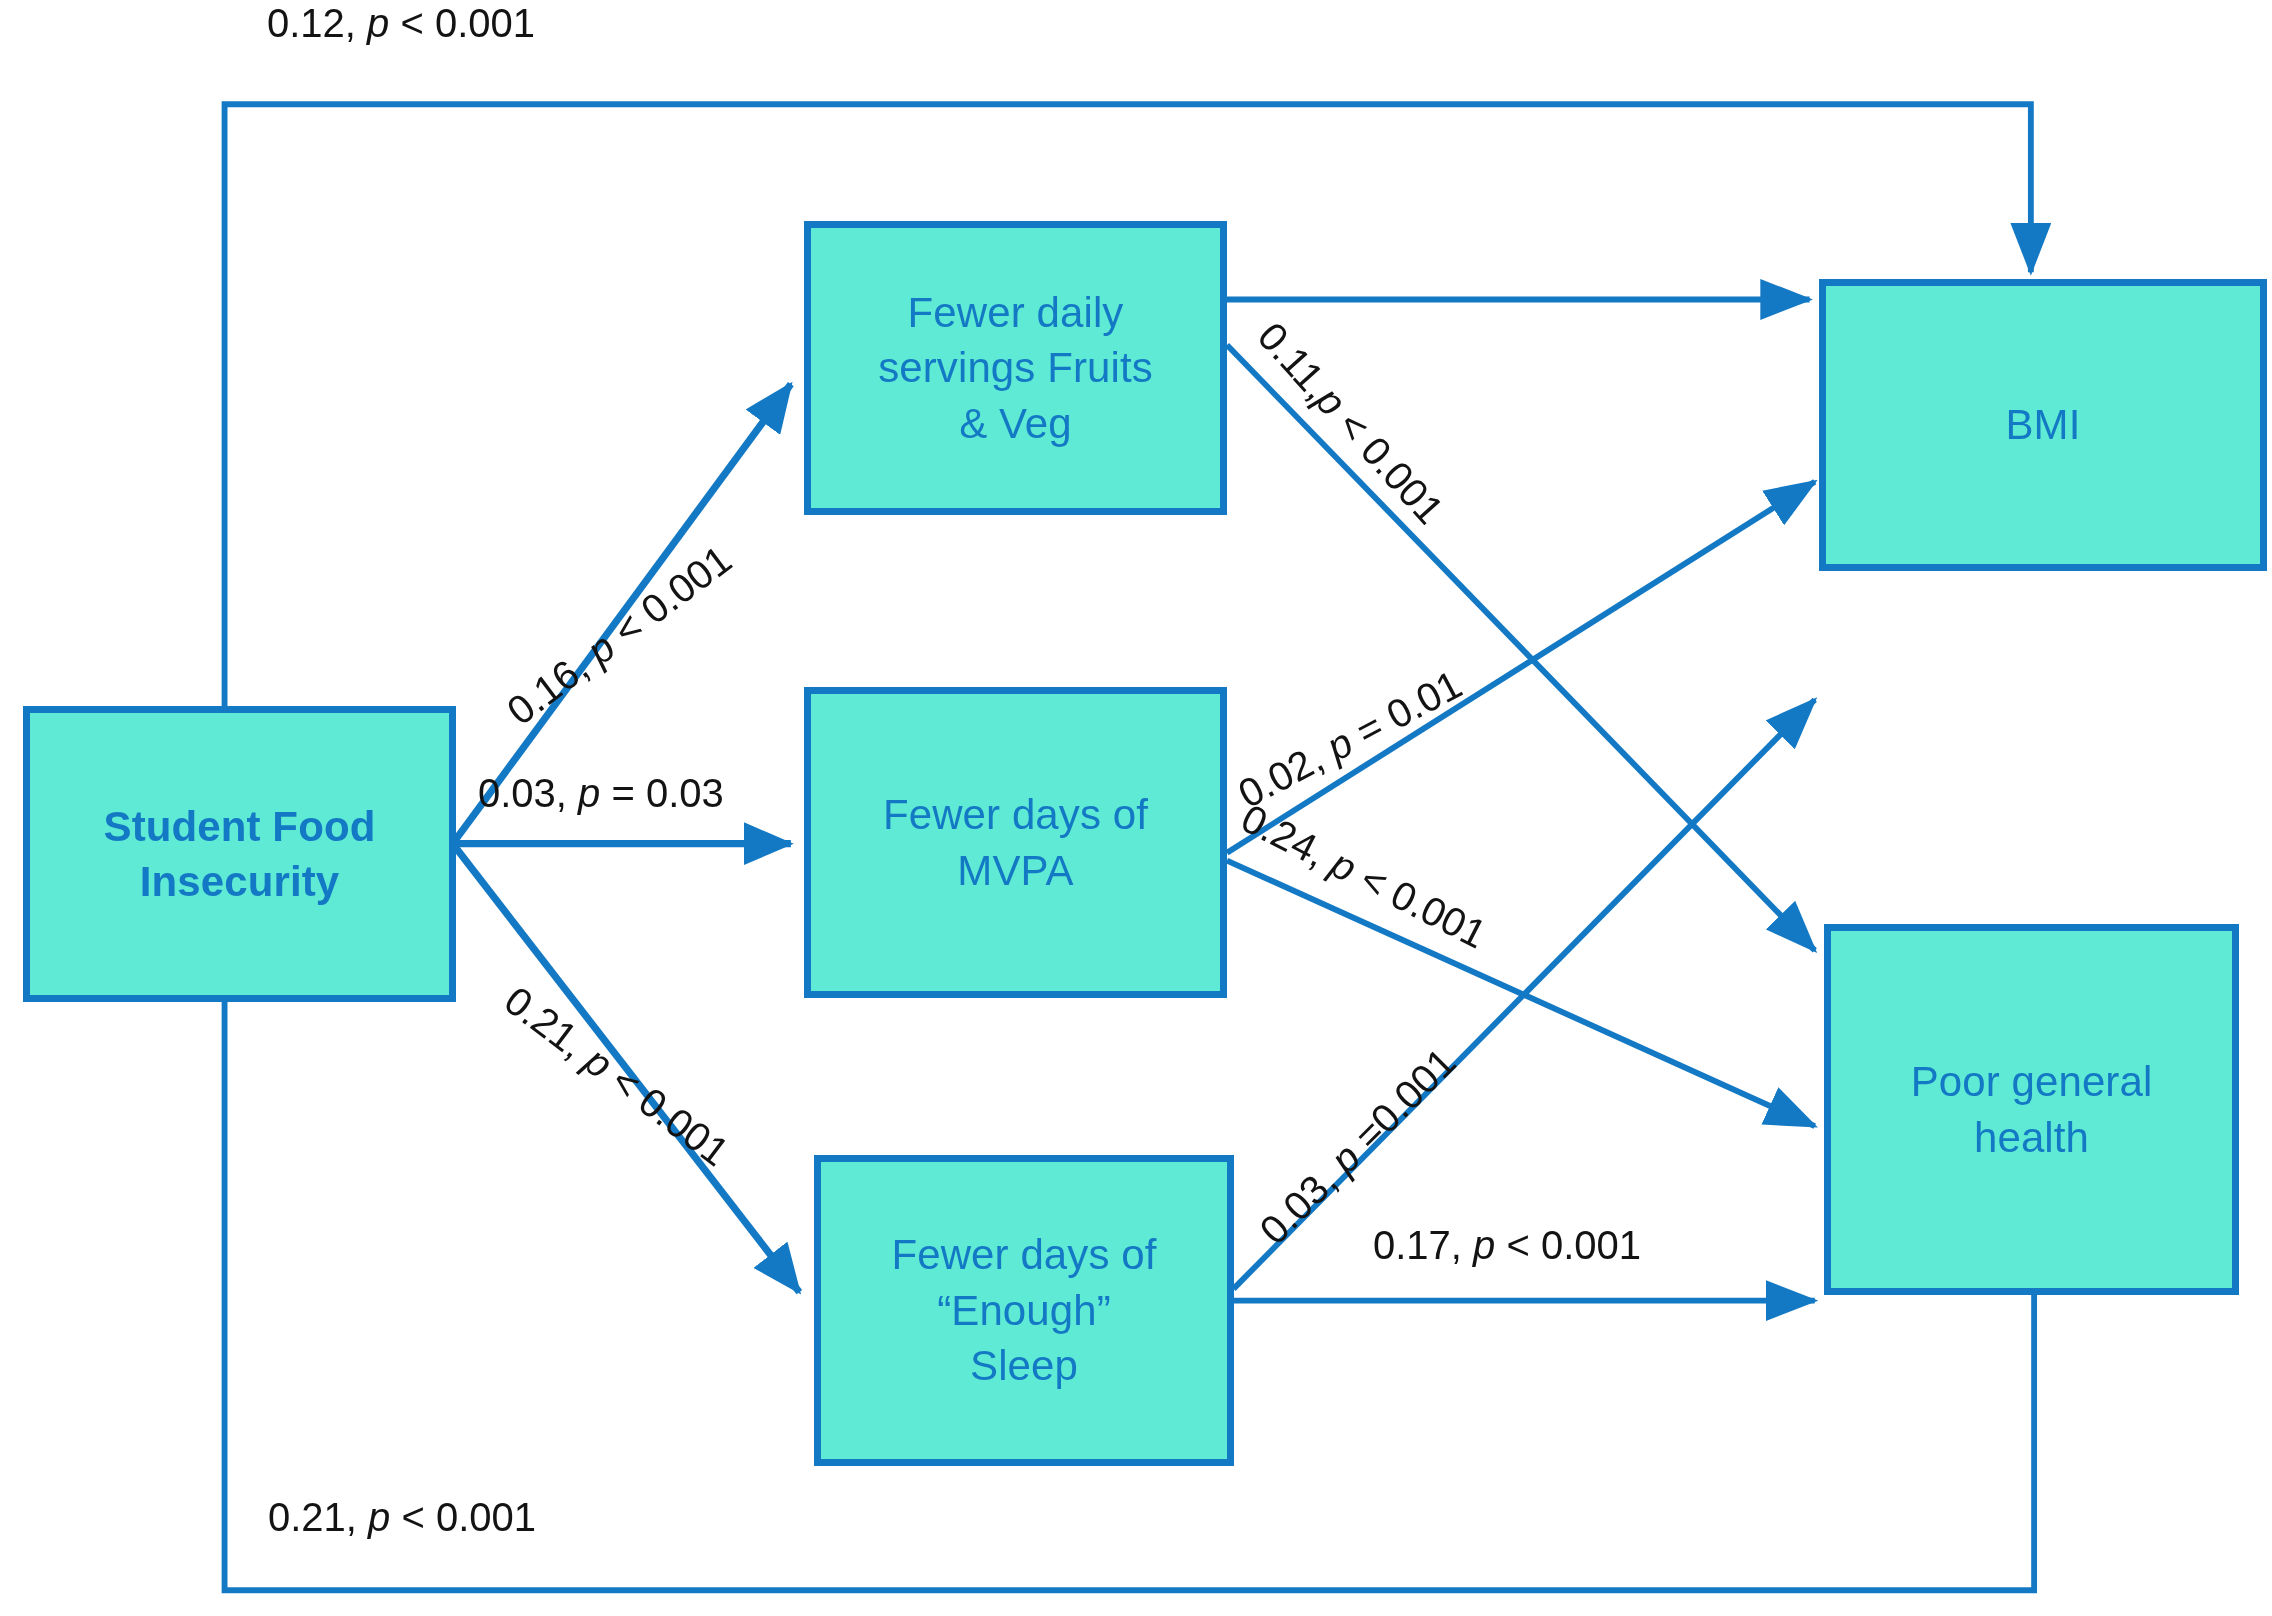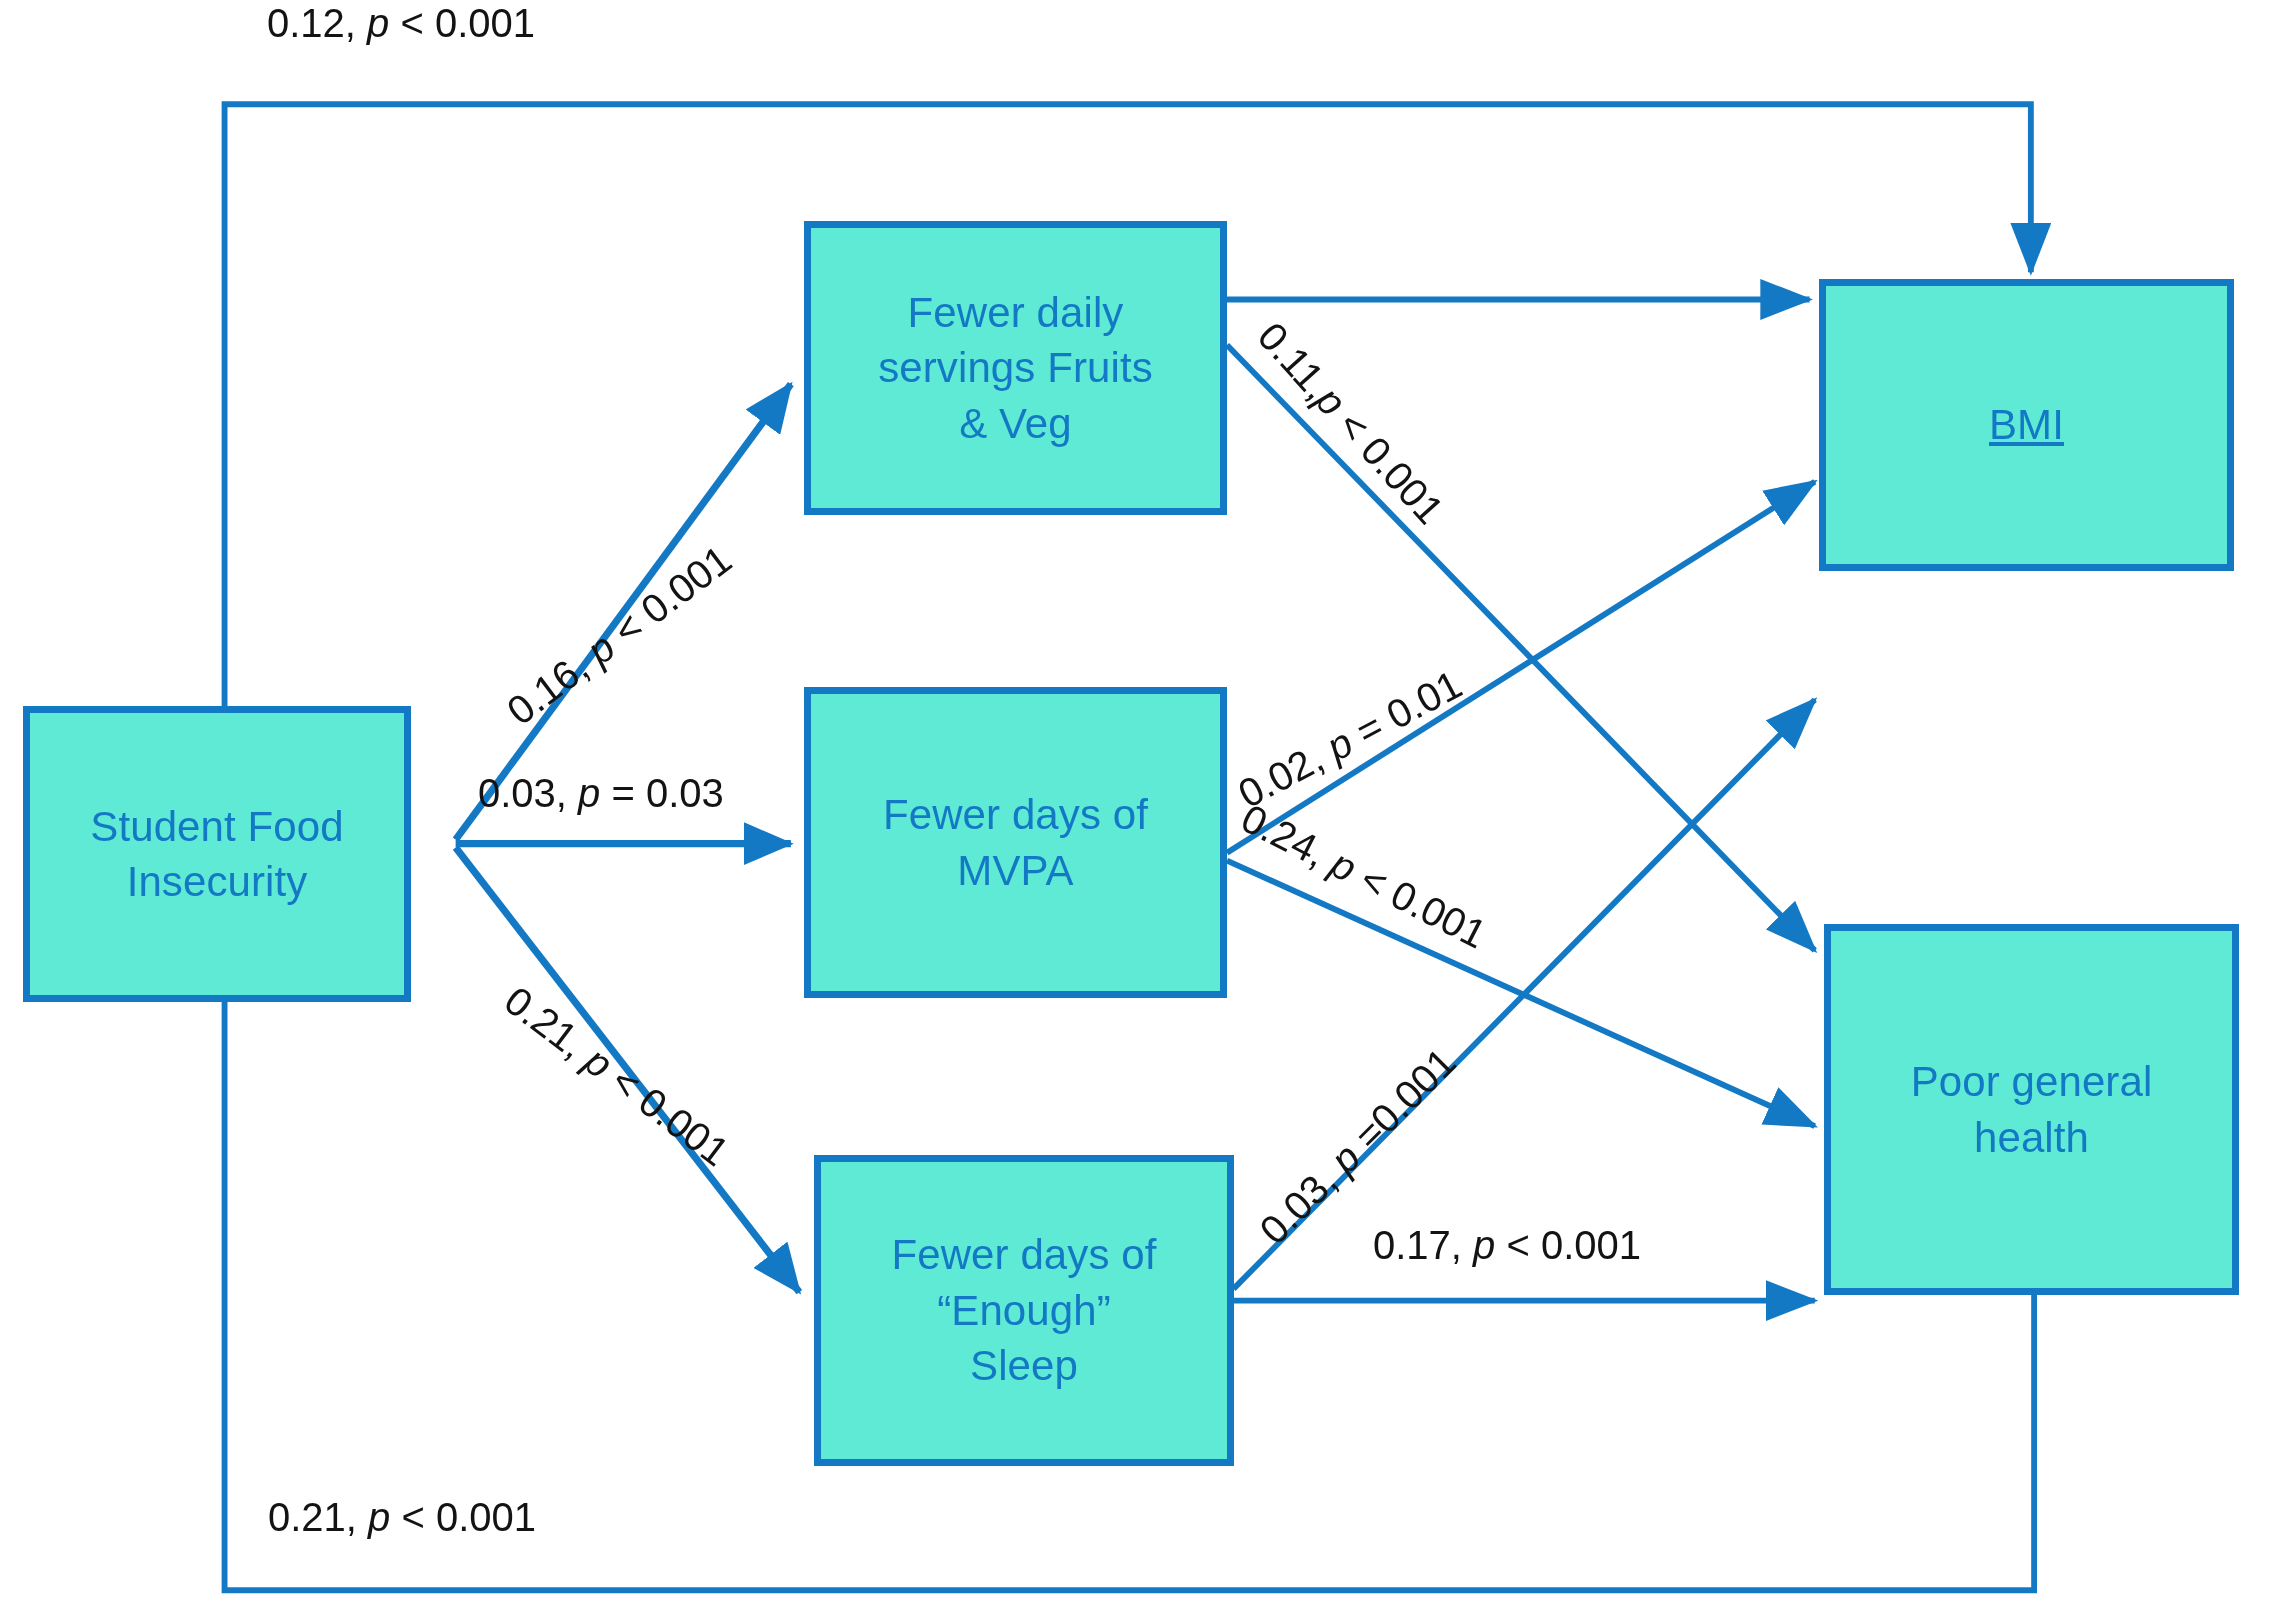--- a/index.html
+++ b/index.html
@@ -86,21 +86,21 @@
 
     <path d="M 1885 1310 L 2788 740" fill="none" stroke="#1479c4" stroke-width="9" marker-end="url(#arrowhead)"></path>
 
     <path d="M 1885 1322 L 2788 1730" fill="none" stroke="#1479c4" stroke-width="9" marker-end="url(#arrowhead)"></path>
 
     <path d="M 1895 1980 L 2788 1075" fill="none" stroke="#1479c4" stroke-width="9" marker-end="url(#arrowhead)"></path>
 
     <path d="M 1895 1998 L 2788 1998" fill="none" stroke="#1479c4" stroke-width="9" marker-end="url(#arrowhead)"></path>
   </svg>
 
-  <div class="node-box" style="left:23px; top:706px; width:388px; height:296px;">
+  <div class="node-box" style="left:23px; top:706px; width:433px; height:296px;font-weight:bold;">
     <span class="node-label">Student Food
 Insecurity</span>
   </div>
 
   <div class="node-box" style="left:804px; top:221px; width:423px; height:294px;">
     <span class="node-label">Fewer daily
 servings Fruits
 &amp; Veg</span>
   </div>
 
@@ -108,21 +108,21 @@
     <span class="node-label">Fewer days of
 MVPA</span>
   </div>
 
   <div class="node-box" style="left:814px; top:1155px; width:420px; height:311px;">
     <span class="node-label">Fewer days of
 “Enough”
 Sleep</span>
   </div>
 
-  <div class="node-box" style="left:1819px; top:279px; width:415px; height:292px;text-decoration:underline;">
+  <div class="node-box" style="left:1819px; top:279px; width:448px; height:292px;">
     <span class="node-label">BMI</span>
   </div>
 
   <div class="node-box" style="left:1824px; top:924px; width:415px; height:371px;">
     <span class="node-label">Poor general
 health</span>
   </div>
 
   <div class="edge-label" style="left:267px; top:3.3px;">
     <span>0.12, </span><i>p</i><span> &lt; 0.001</span>

